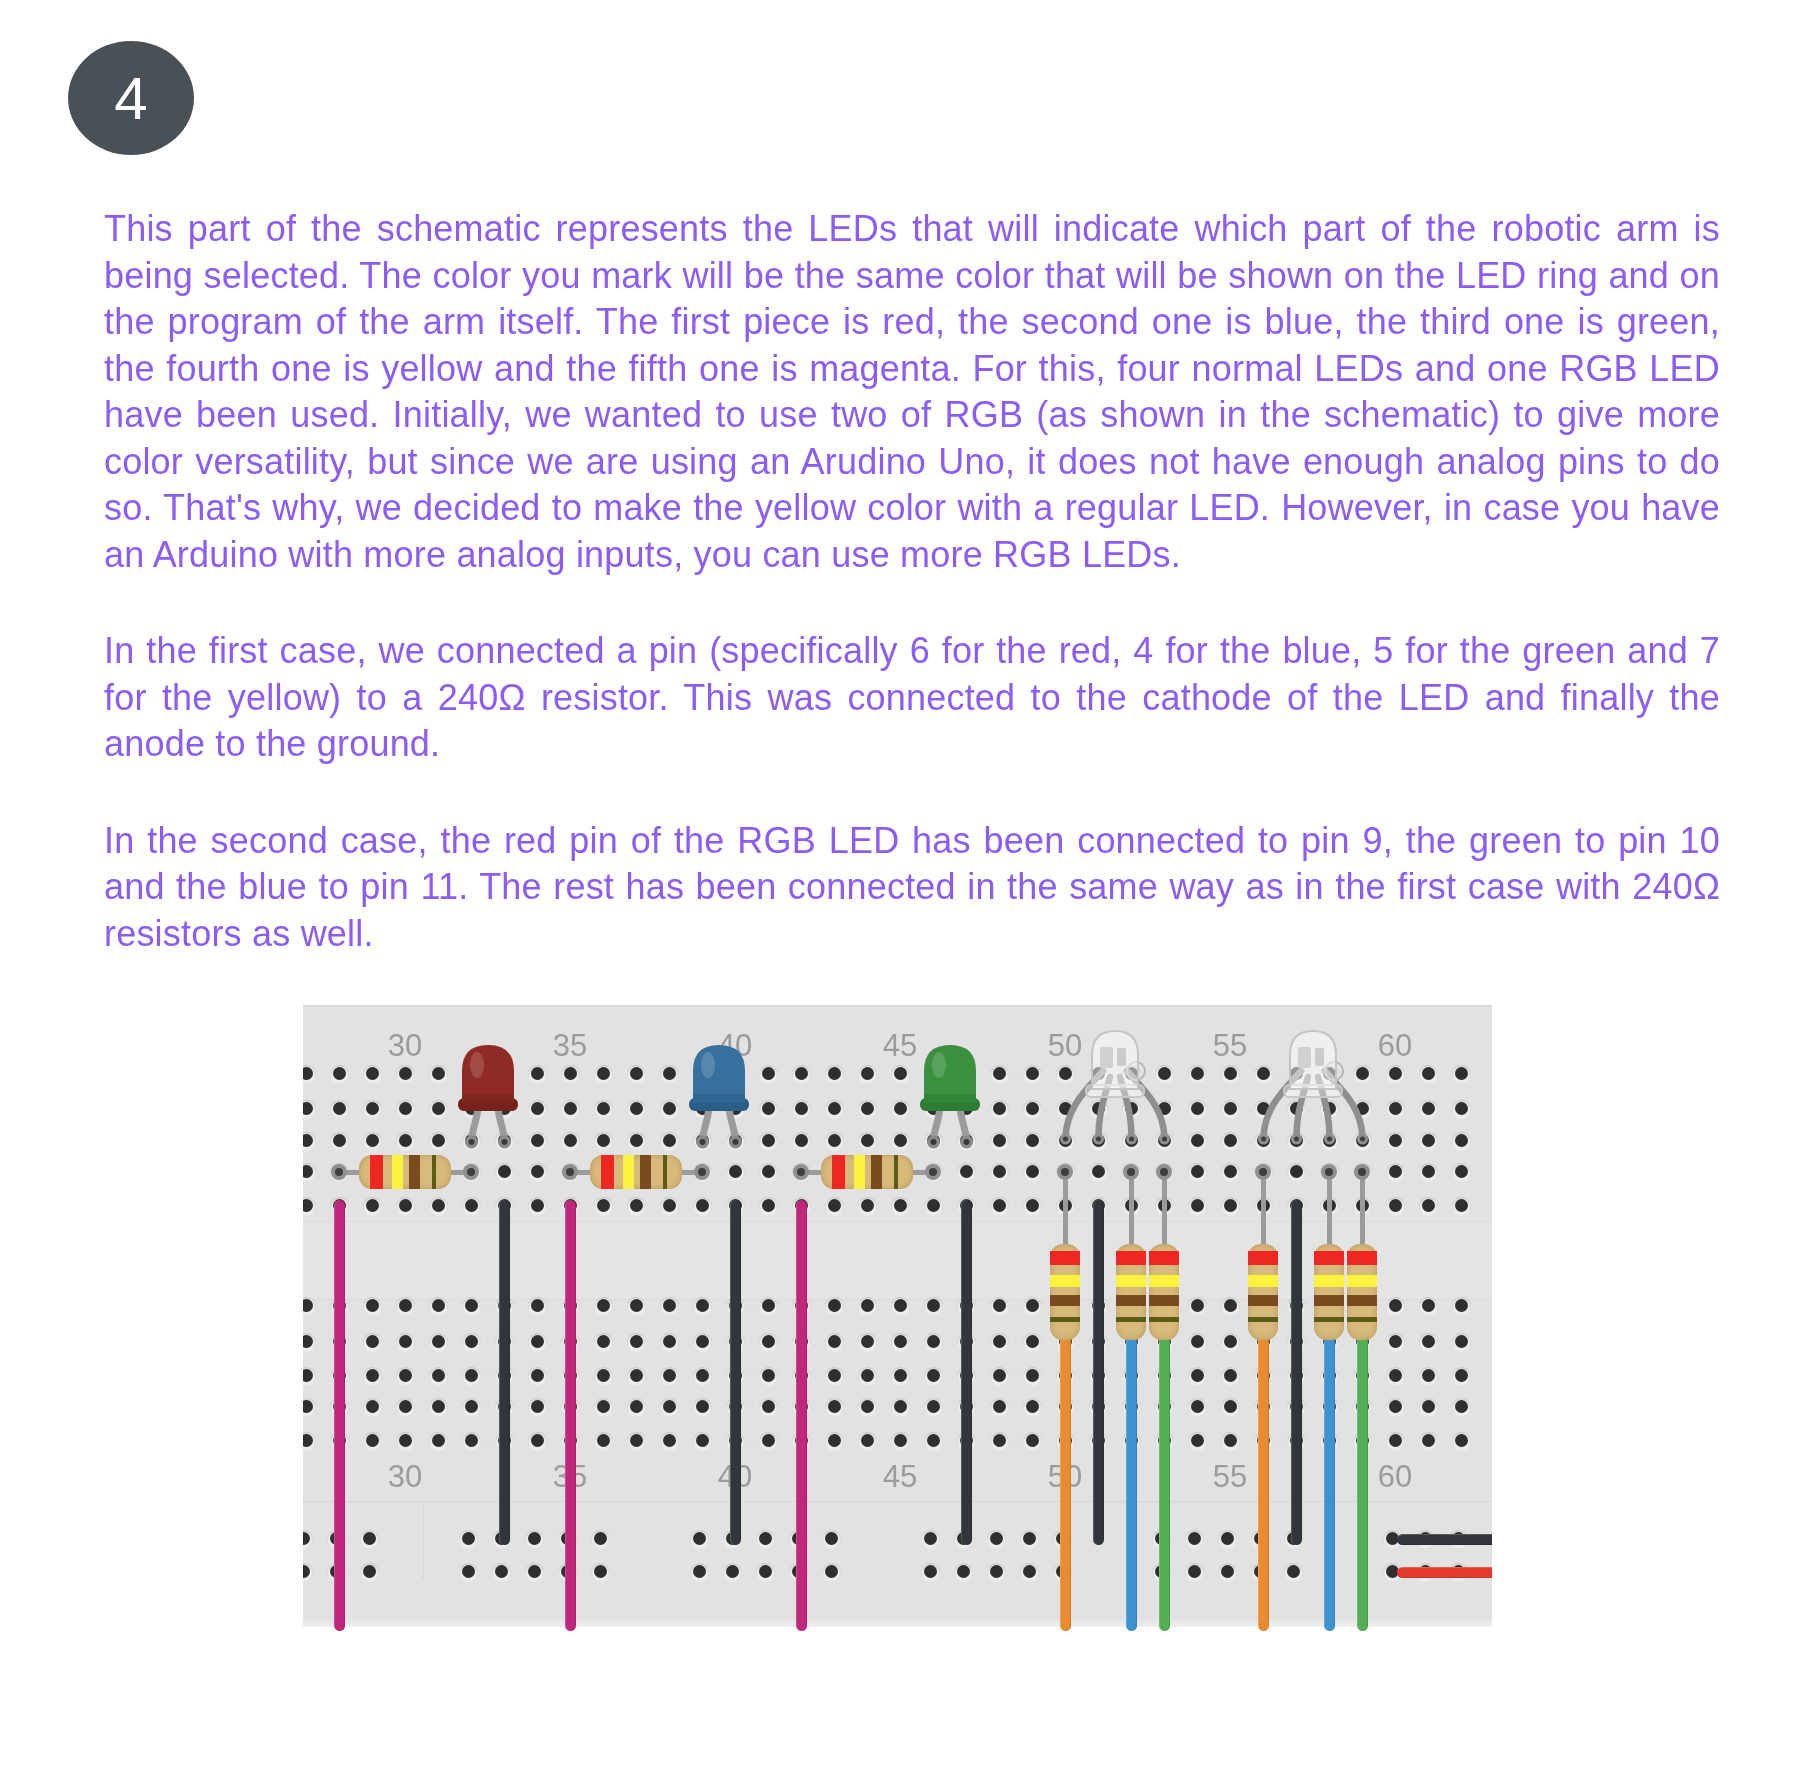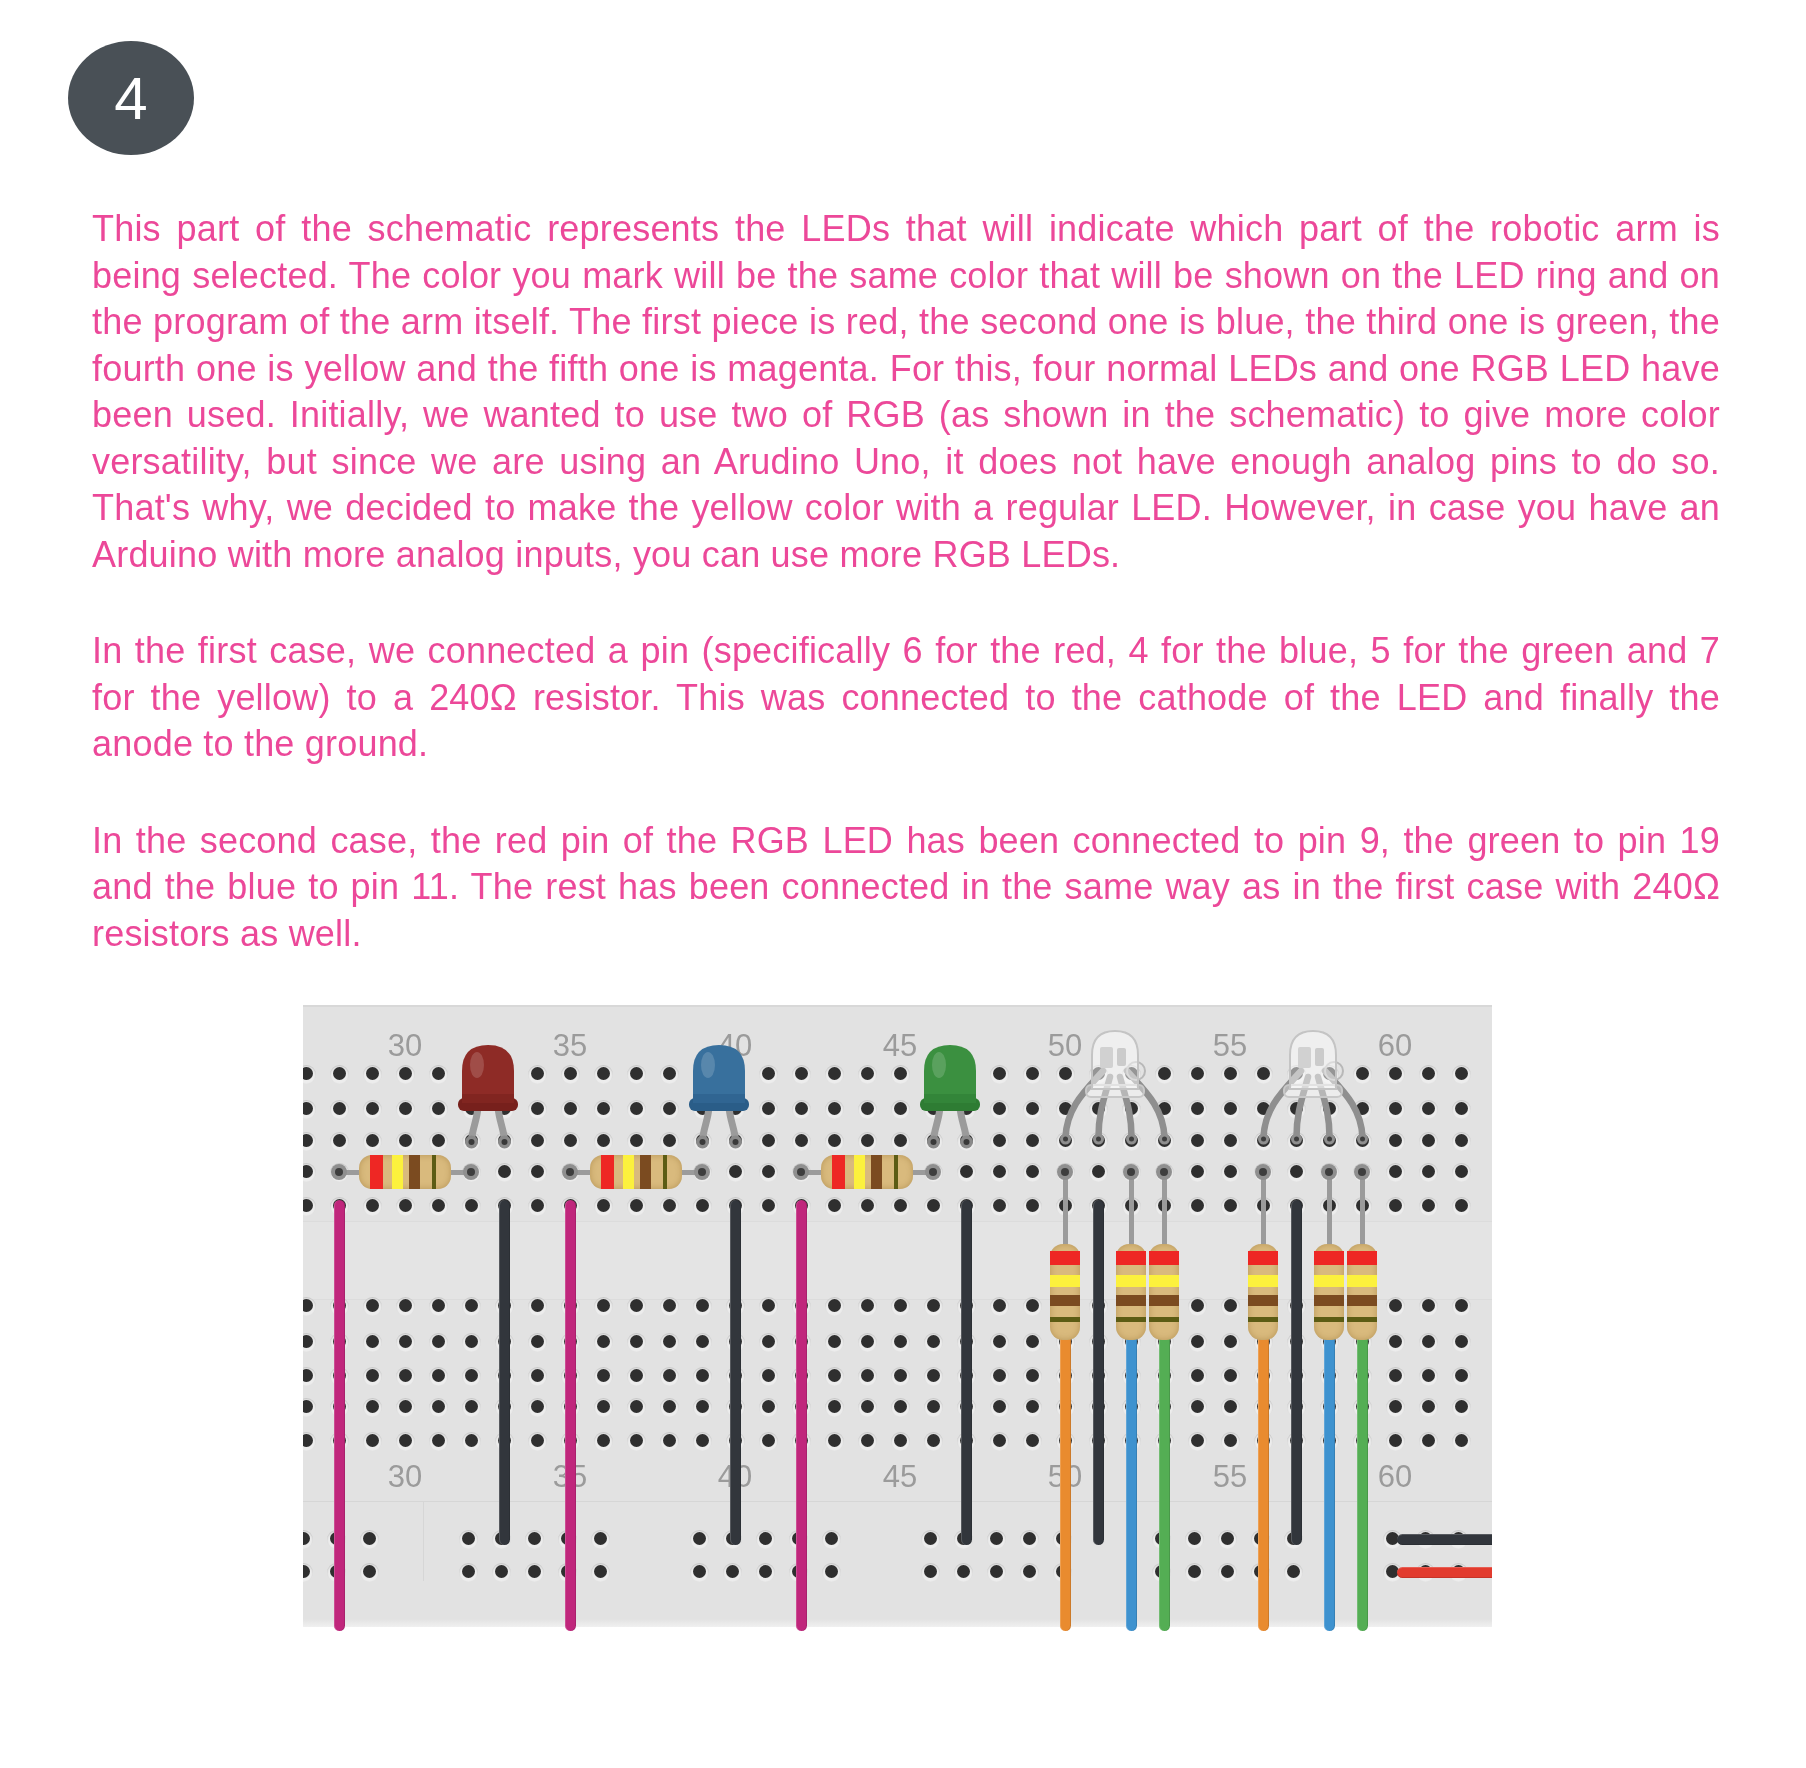--- a/index.html
+++ b/index.html
@@ -14,21 +14,21 @@
     width:126px;height:114px;border-radius:50%;background:#495056;
     color:#ffffff;display:flex;align-items:center;justify-content:center;
     font-size:60px;font-weight:400;flex:0 0 auto;margin-left:-24px;
   }
   .step-title{
     margin-left:43px;font-size:53px;font-weight:700;color:#17191c;letter-spacing:1px;
   }
   
   .para{
     font-size:36px;line-height:46.5px;text-align:justify;letter-spacing:0.2px;
-    margin:50px 0 0 0;color:#ec4899;
+    margin:50px 0 0 12px;color:#8b5cf6;
   }
   
   .board-wrap{position:relative;height:740px;margin-top:48px;}
   .board{
     position:absolute;left:211px;top:0;width:1189px;height:620px;background:#e2e2e2;
     border-top:2px solid #d8d8d8;
   }
   .holes-layer{position:absolute;inset:0;overflow:hidden;}
   .hole{position:absolute;width:19px;height:19px;border-radius:50%;background:#ededed;box-shadow:inset 0 1px 2px #bdbdbd;}
   .hole::after{content:"";position:absolute;left:3px;top:2px;width:13px;height:13px;border-radius:50%;background:#2f2f2f;}
@@ -52,21 +52,21 @@
 
 <div class="content">
   <div class="step-header">
     <div class="step-badge">
       <span>4</span>
     </div>
   </div>
 
   <p class="para">This part of the schematic represents the LEDs that will indicate which part of the robotic arm is being selected. The color you mark will be the same color that will be shown on the LED ring and on the program of the arm itself. The first piece is red, the second one is blue, the third one is green, the fourth one is yellow and the fifth one is magenta. For this, four normal LEDs and one RGB LED have been used. Initially, we wanted to use two of RGB (as shown in the schematic) to give more color versatility, but since we are using an Arudino Uno, it does not have enough analog pins to do so. That's why, we decided to make the yellow color with a regular LED. However, in case you have an Arduino with more analog inputs, you can use more RGB LEDs.</p>
   <p class="para">In the first case, we connected a pin (specifically 6 for the red, 4 for the blue, 5 for the green and 7 for the yellow) to a 240Ω resistor. This was connected to the cathode of the LED and finally the anode to the ground.</p>
-  <p class="para">In the second case, the red pin of the RGB LED has been connected to pin 9, the green to pin 19 and the blue to pin 11. The rest has been connected in the same way as in the first case with 240Ω resistors as well.</p>
+  <p class="para">In the second case, the red pin of the RGB LED has been connected to pin 9, the green to pin 10 and the blue to pin 11. The rest has been connected in the same way as in the first case with 240Ω resistors as well.</p>
 
   <div class="board-wrap">
     <div class="board">
         <div class="channel"></div>
         <div class="bb-line" style="left: 0px; top: 494px; width: 100%; height: 1px;"></div>
         <div class="bb-line" style="left: 120px; top: 494px; width: 1px; height: 80px;"></div>
         <div class="bb-line" style="left: 0px; top: 214px; width: 100%; height: 1px; background: rgb(220, 220, 220);"></div>
         <div class="bb-line" style="left: 0px; top: 292px; width: 100%; height: 1px; background: rgb(220, 220, 220);"></div>
         <div class="board-bottom-fade"></div>
         <div class="holes-layer">

